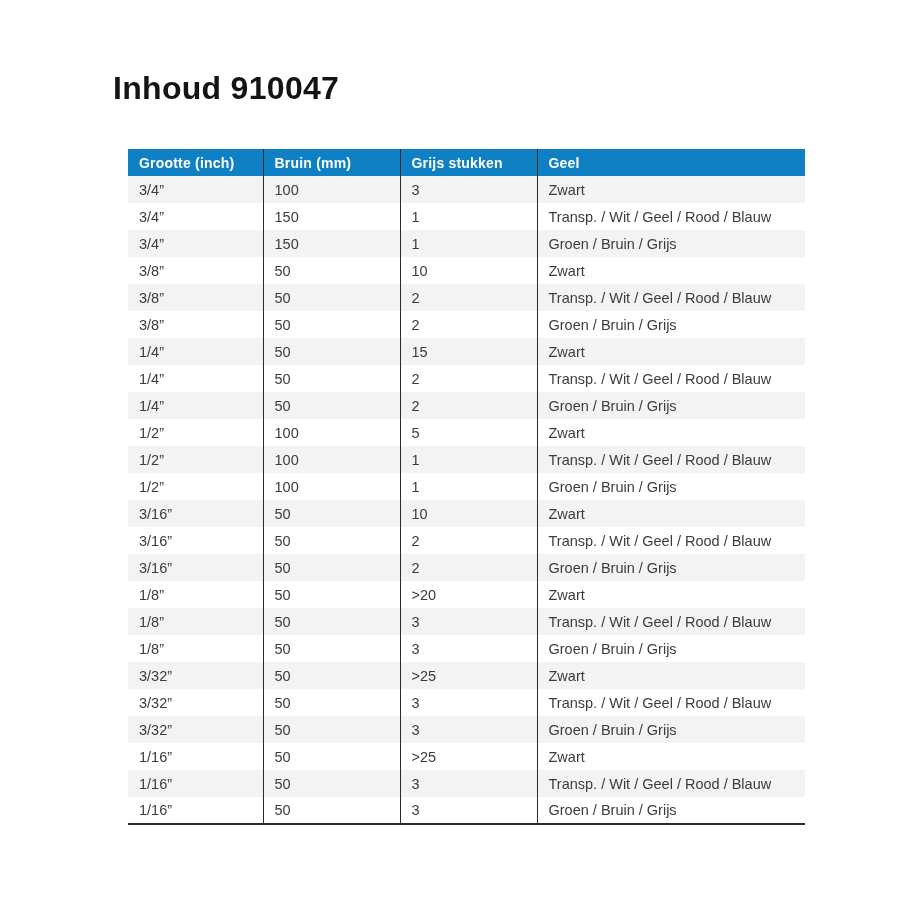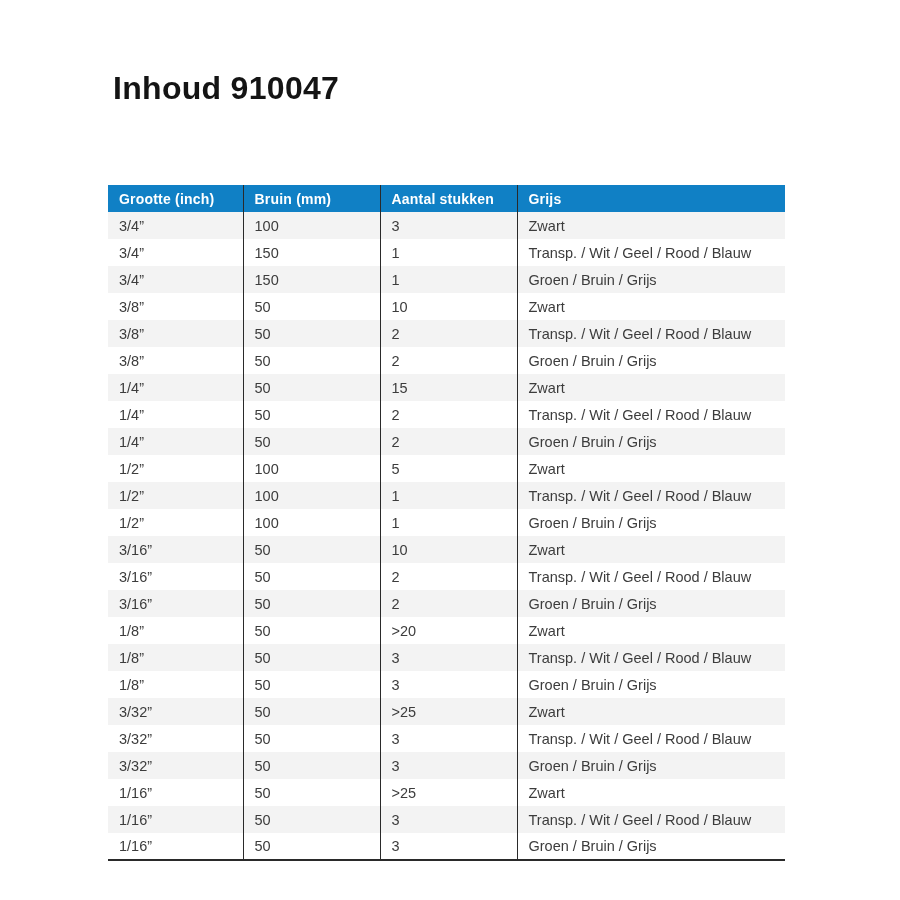--- a/index.html
+++ b/index.html
@@ -19,28 +19,27 @@
     position: absolute;
     left: 113px; top: 71px;
     font-size: 32px;
     font-weight: 800;
     letter-spacing: 0.3px;
     color: var(--title-text, #141414);
     line-height: 1.1;
   }
   table.content-table {
     position: absolute;
-    left: 108px; top: 149px;
+    left: 128px; top: 149px;
     width: 677px;
     border-collapse: collapse;
     table-layout: fixed;
     border-bottom: 2px solid var(--border-color, #2a2a2a);
     font-size: 14.5px;
     color: var(--body-text, #3c3c3c);
-    margin-top: 36px;
   }
   col.c1 { width: 135px; }
   col.c2 { width: 137px; }
   col.c3 { width: 137px; }
   col.c4 { width: 268px; }
   th, td {
     height: 27px;
     padding: 0 4px 0 11px;
     text-align: left;
     vertical-align: middle;
@@ -70,22 +69,22 @@
     <colgroup>
       <col class="c1">
         <col class="c2">
         <col class="c3">
         <col class="c4">
     </colgroup>
     <thead>
       <tr>
         <th>Grootte (inch)</th>
         <th>Bruin (mm)</th>
-        <th>Aantal stukken</th>
-        <th>Grijs</th>
+        <th>Grijs stukken</th>
+        <th>Geel</th>
       </tr>
     </thead>
     <tbody id="table-body">
         <tr>
           <td>3/4”</td>
           <td>100</td>
           <td>3</td>
           <td>Zwart</td>
         </tr>
         <tr>

